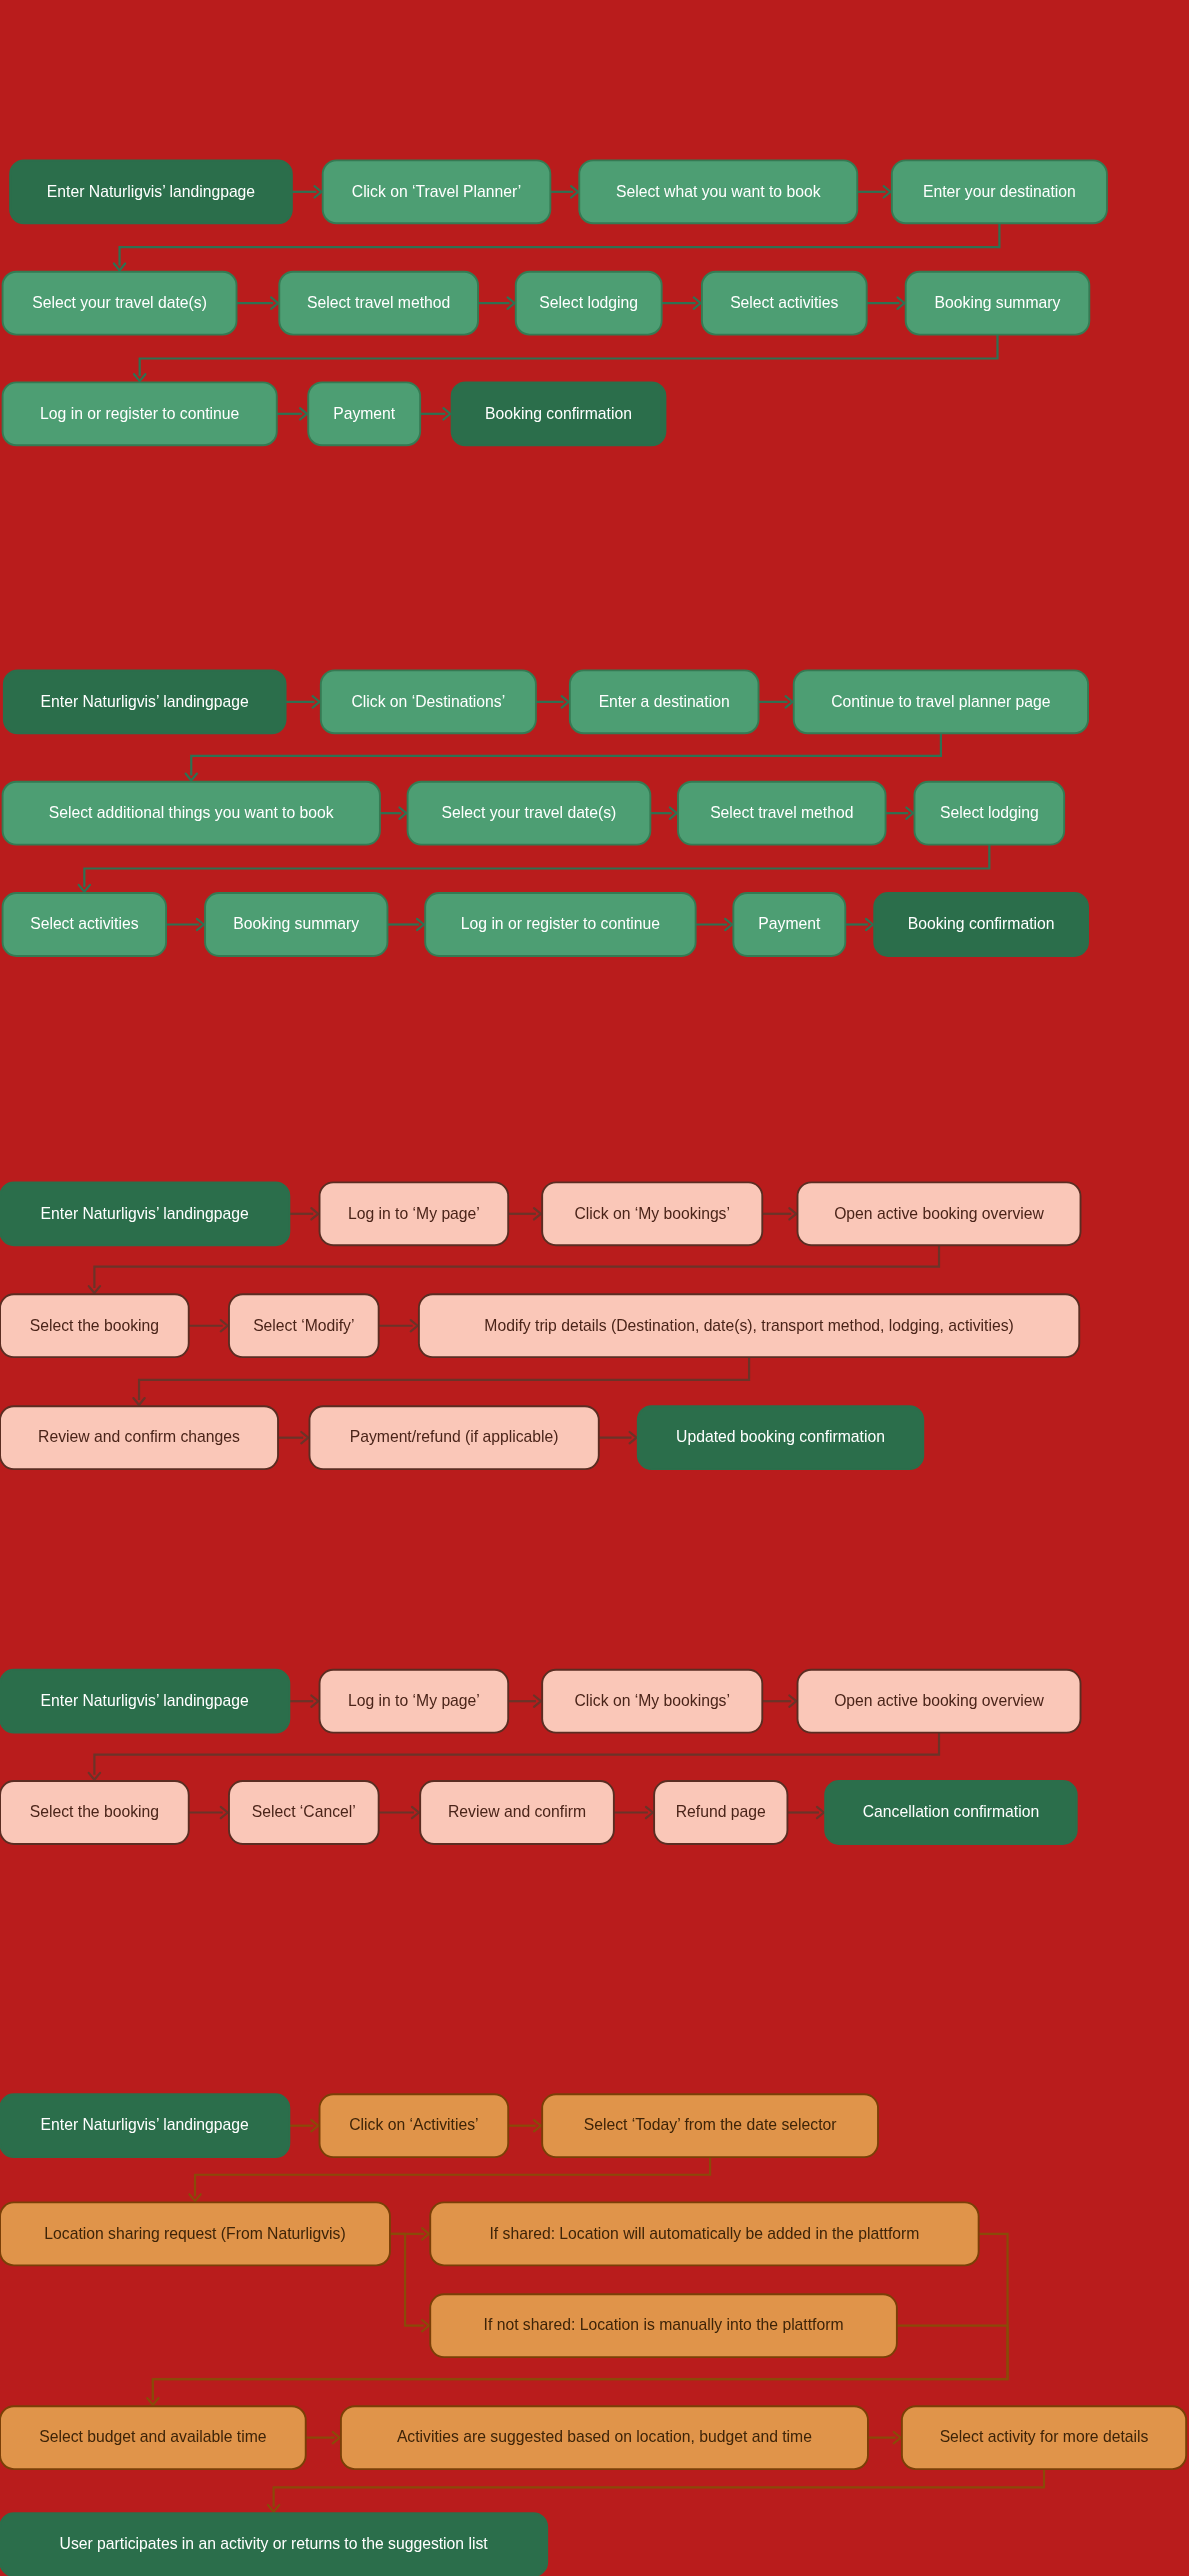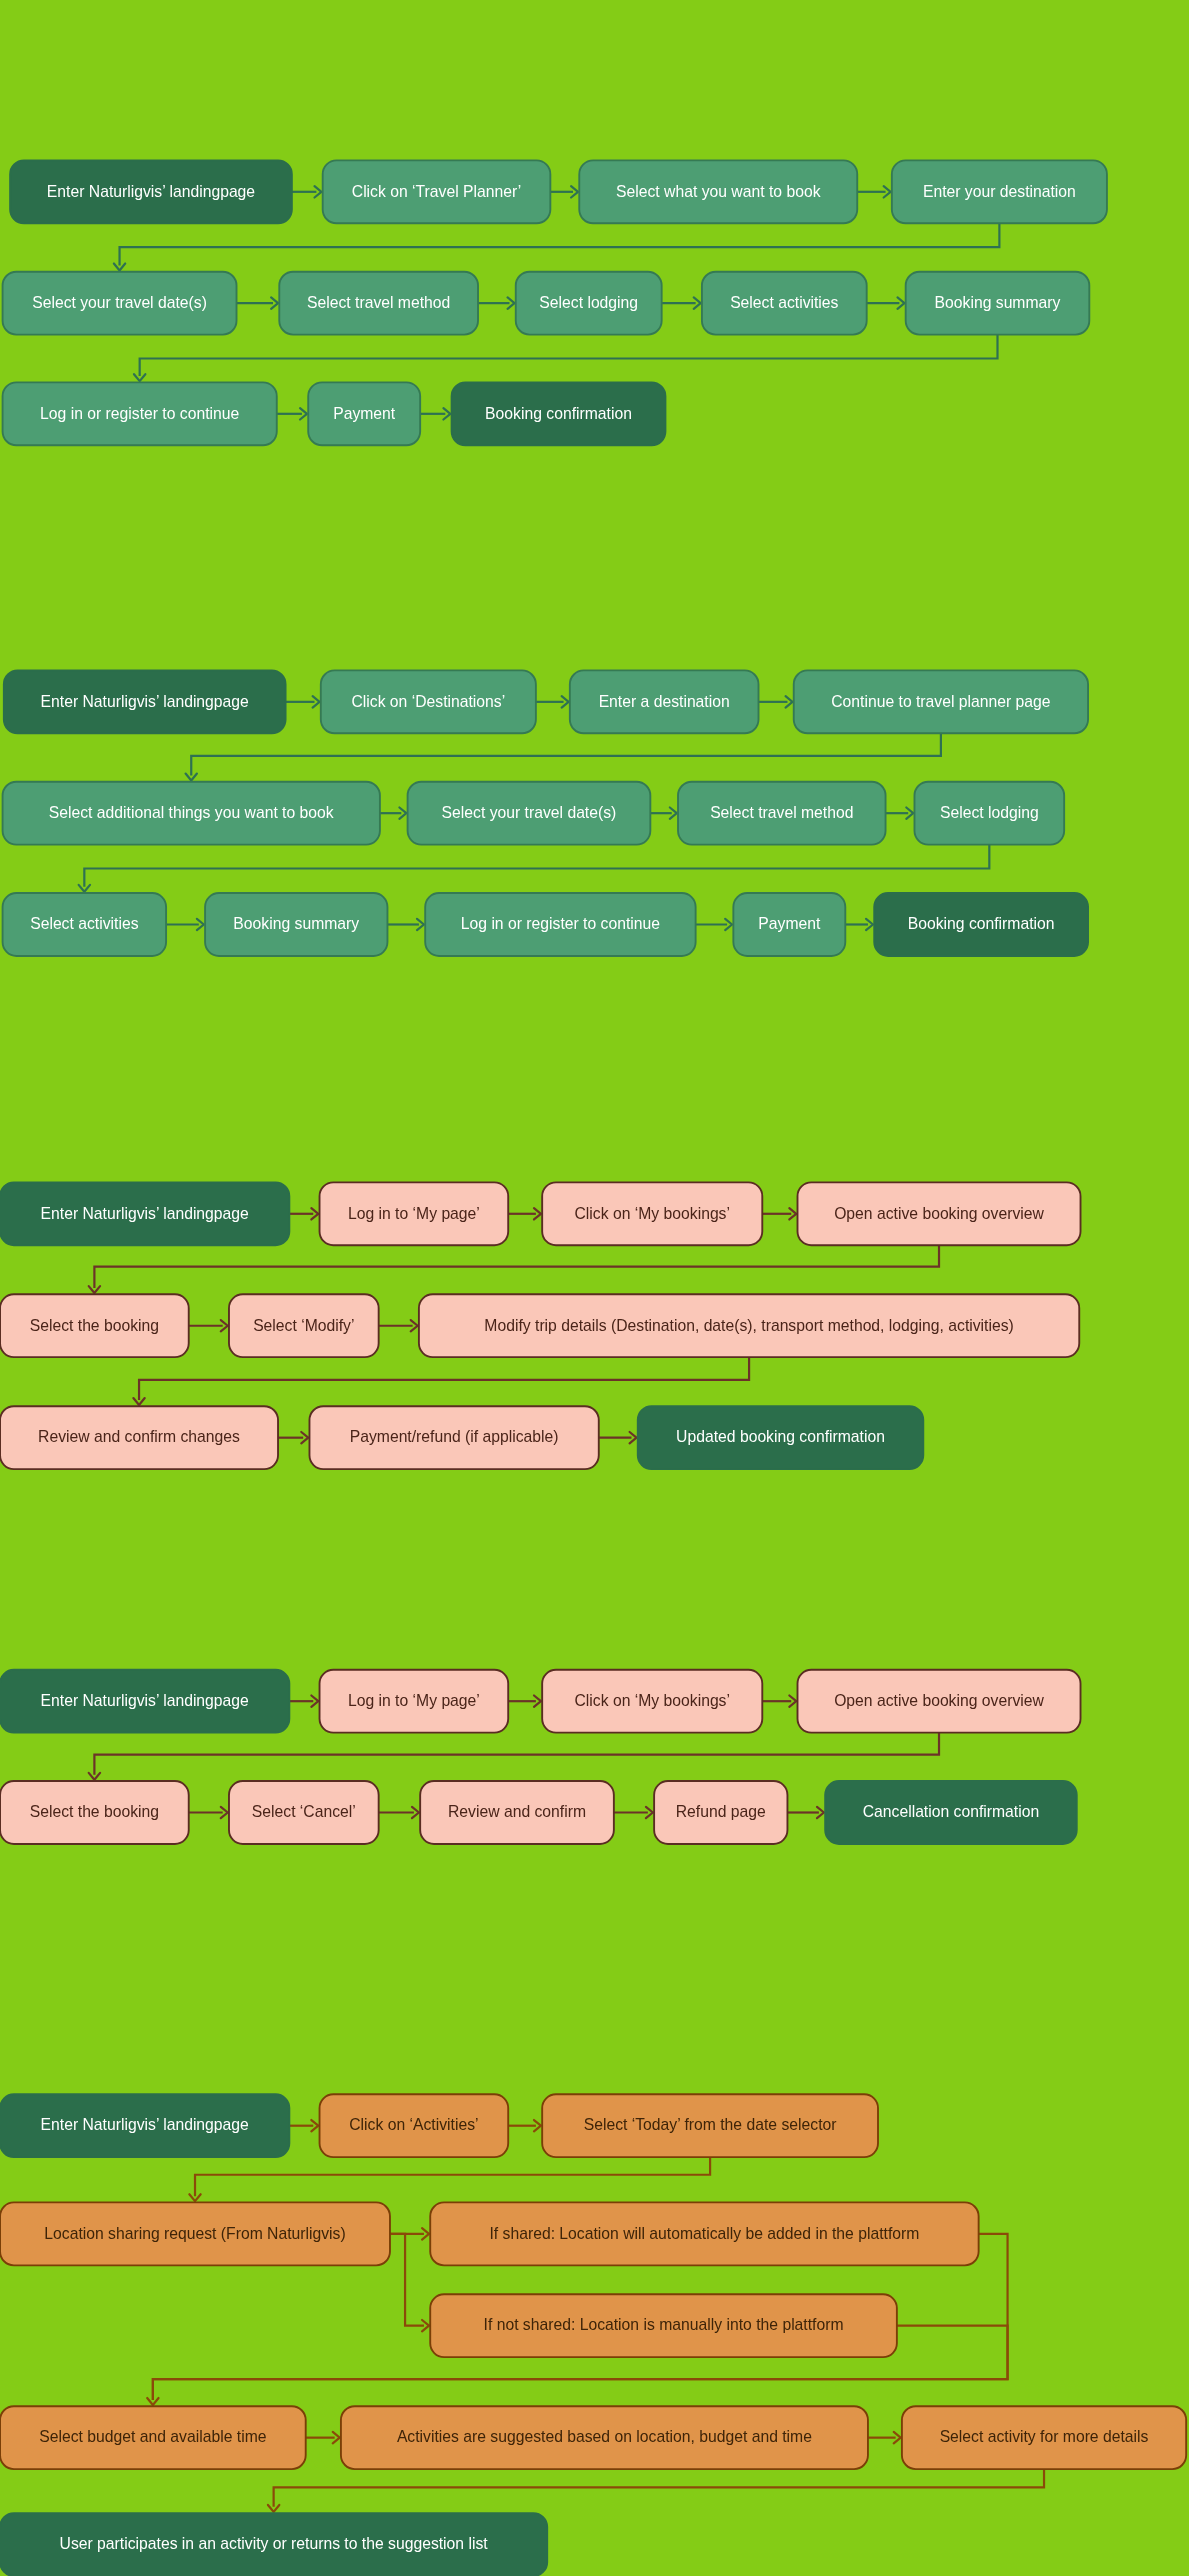--- a/index.html
+++ b/index.html
@@ -1,21 +1,21 @@
 <!DOCTYPE html>
 <html style="font-size:10px"><head>
 <meta charset="utf-8">
 <style>
   html,body{margin:0;padding:0;background:#000;}
   body{
     width:1190px;height:2576px;overflow:hidden;
     font-family:"Liberation Sans","DejaVu Sans",sans-serif;
     background:#000;
   }
-  #stage{position:relative;width:1190px;height:2576px;background:#84cc16;}
+  #stage{position:relative;width:1190px;height:2576px;background:#b91c1c;}
   svg#flow{position:absolute;top:0;left:0;width:1190px;height:2576px;display:block;}
   .node-rect{stroke-width:3;}
   .node-label{
     font-family:"Liberation Sans","DejaVu Sans",sans-serif;
     font-size:25px;
     dominant-baseline:middle;
     text-anchor:middle;
     pointer-events:none;
   }
 </style>

